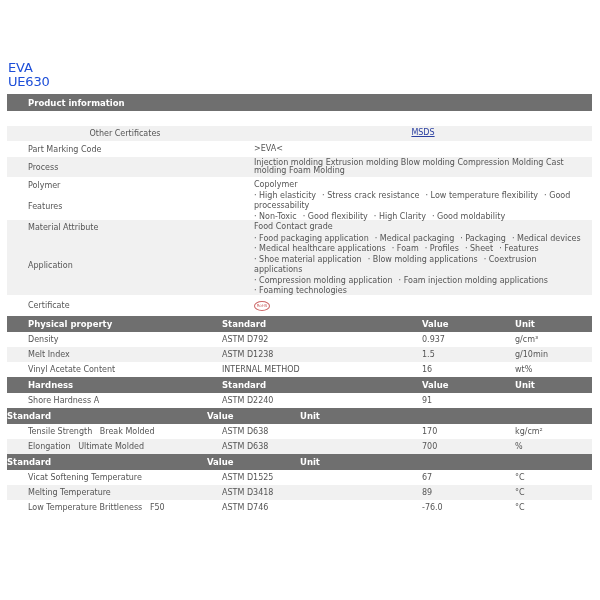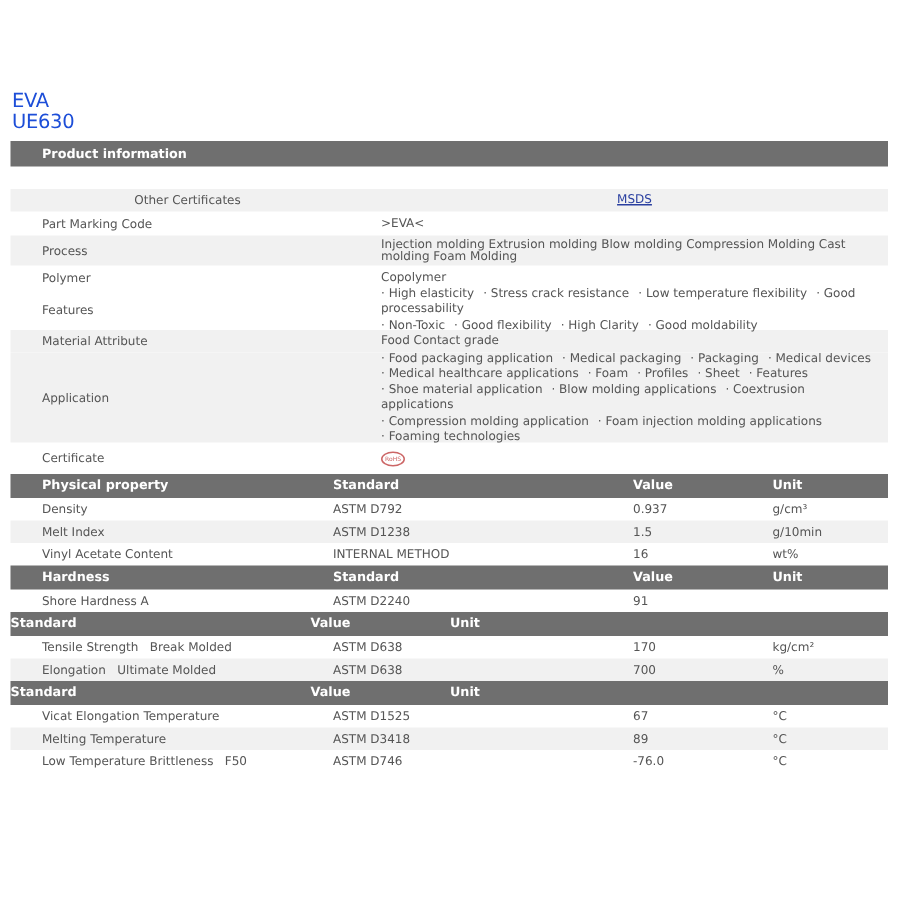--- a/index.html
+++ b/index.html
@@ -132,21 +132,21 @@
         <span class="c2" style="white-space: pre;">ASTM D638</span>
         <span class="c3" style="white-space: pre;">700</span>
         <span class="c4" style="white-space: pre;">%</span>
       </div>
       <div class="section-hdr" style="height: 16px;">
         <span class="c2" style="font-weight: bold;">Standard</span>
         <span class="c3" style="font-weight: bold;">Value</span>
         <span class="c4" style="font-weight: bold;">Unit</span>
       </div>
       <div class="row prow">
-        <span class="c1" style="white-space: pre;">Vicat Elongation Temperature</span>
+        <span class="c1" style="white-space: pre;">Vicat Softening Temperature</span>
         <span class="c2" style="white-space: pre;">ASTM D1525</span>
         <span class="c3" style="white-space: pre;">67</span>
         <span class="c4" style="white-space: pre;">°C</span>
       </div>
       <div class="row prow stripe">
         <span class="c1" style="white-space: pre;">Melting Temperature</span>
         <span class="c2" style="white-space: pre;">ASTM D3418</span>
         <span class="c3" style="white-space: pre;">89</span>
         <span class="c4" style="white-space: pre;">°C</span>
       </div>

